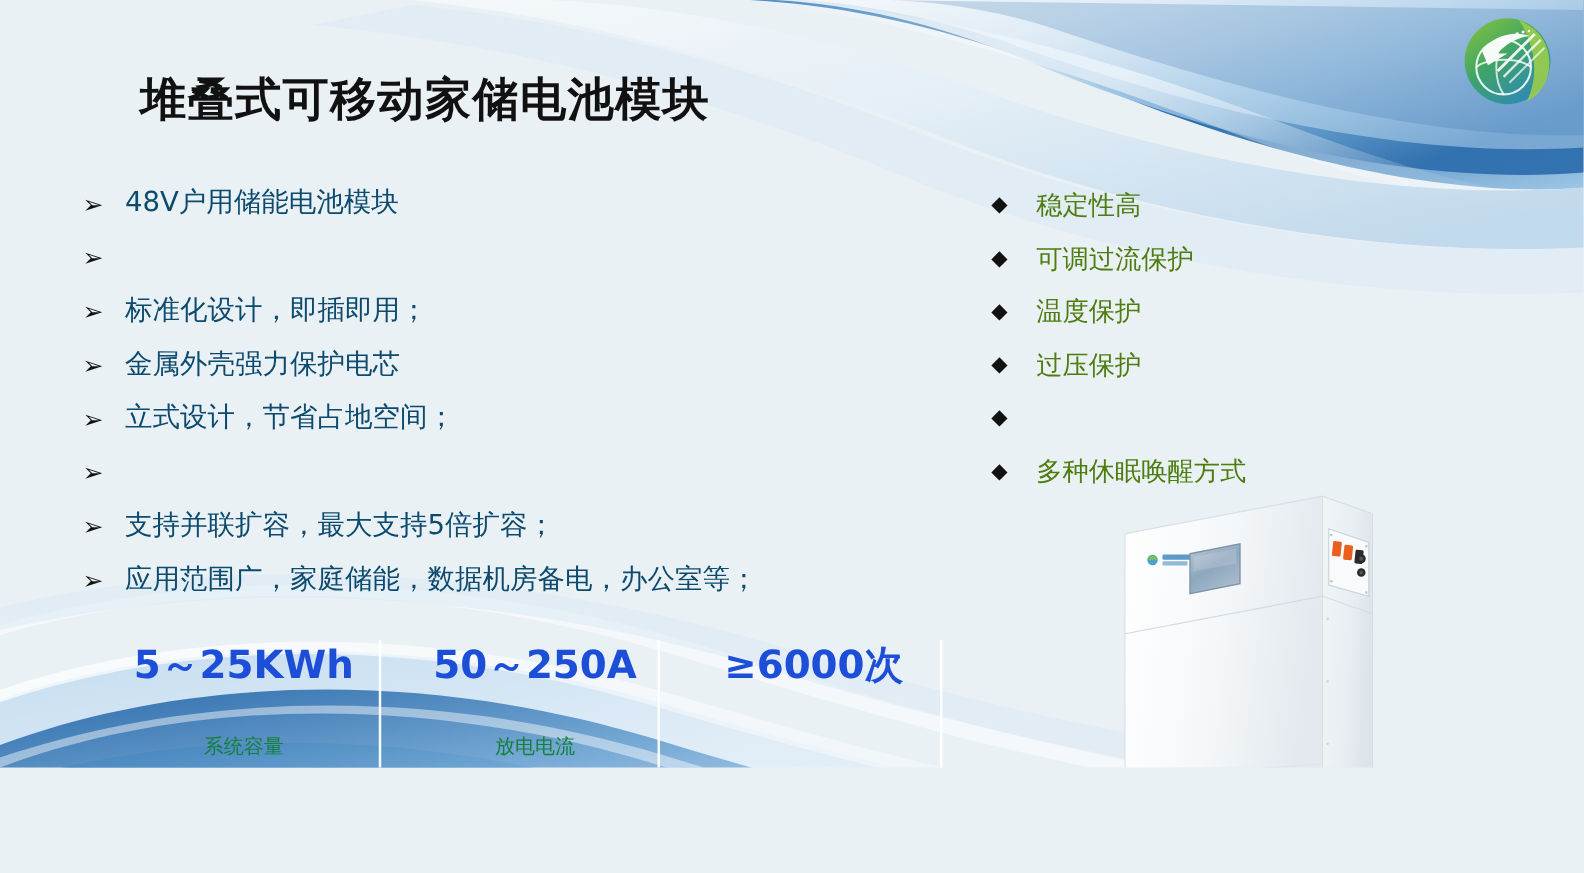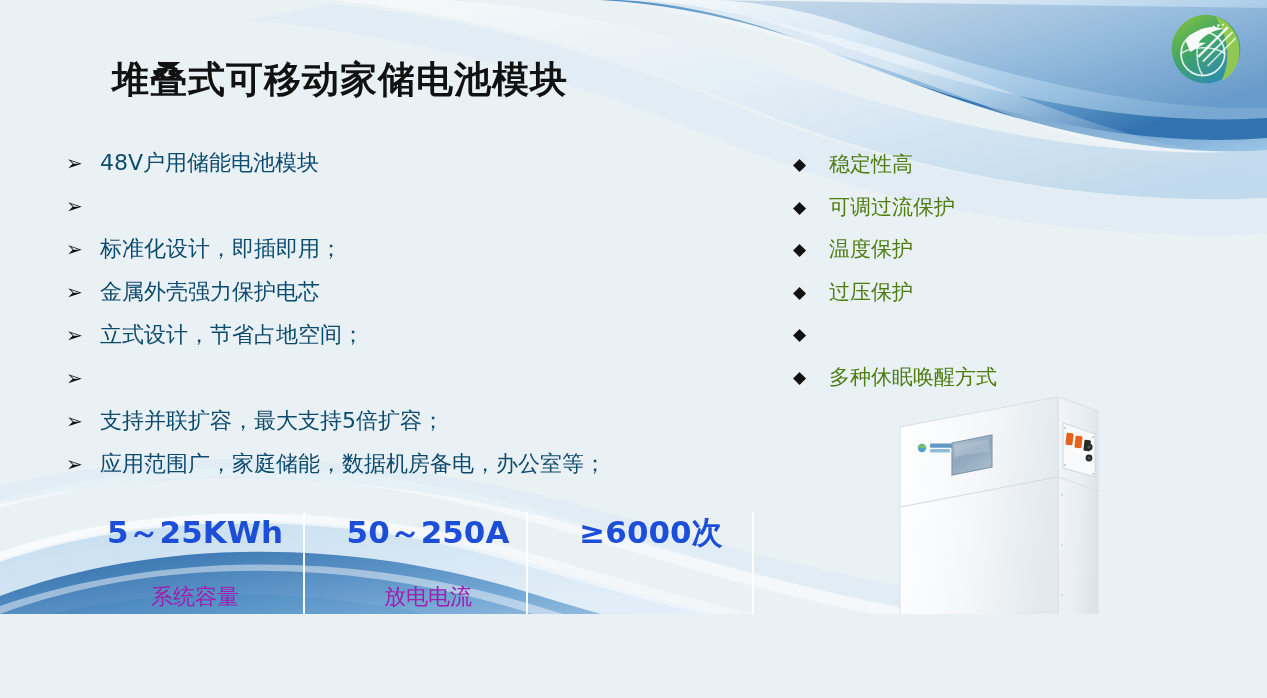--- a/index.html
+++ b/index.html
@@ -58,21 +58,21 @@
 
   
   #stats { position:absolute; left:80px; top:512px; width:690px; height:108px; }
   .stat { position:absolute; top:0; width:230px; text-align:center; }
   .stat-value {
     font-size:31px; font-weight:700; color:#1d4ed8; line-height:40px;
     white-space:nowrap;
     font-family:"DejaVu Sans","Liberation Sans",sans-serif;
   }
   .stat-label {
-    font-size:22px; color:#a21caf; line-height:30px; margin-top:30px;
+    font-size:16px; color:#15803d; line-height:30px; margin-top:30px;
     white-space:nowrap;
     font-family:"DejaVu Sans","Liberation Sans",sans-serif;
   }
   .divider {
     position:absolute; top:0; width:1.5px; height:104px;
     background:rgba(255,255,255,0.95);
   }
 
   
   #logo { position:absolute; right:22px; top:10px; width:78px; height:78px; }

